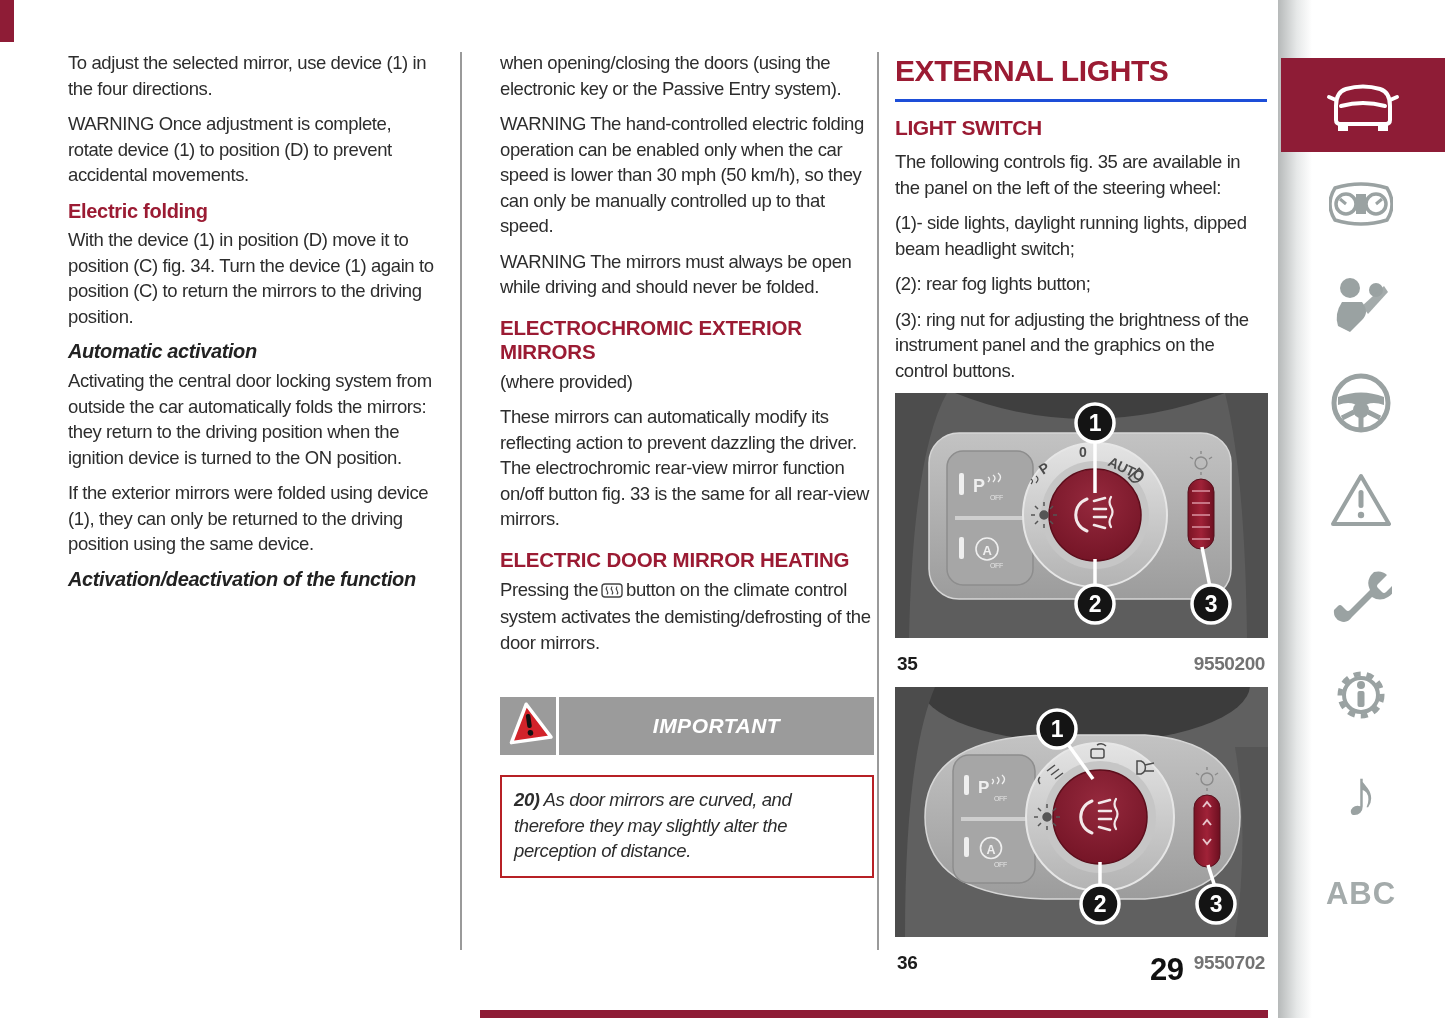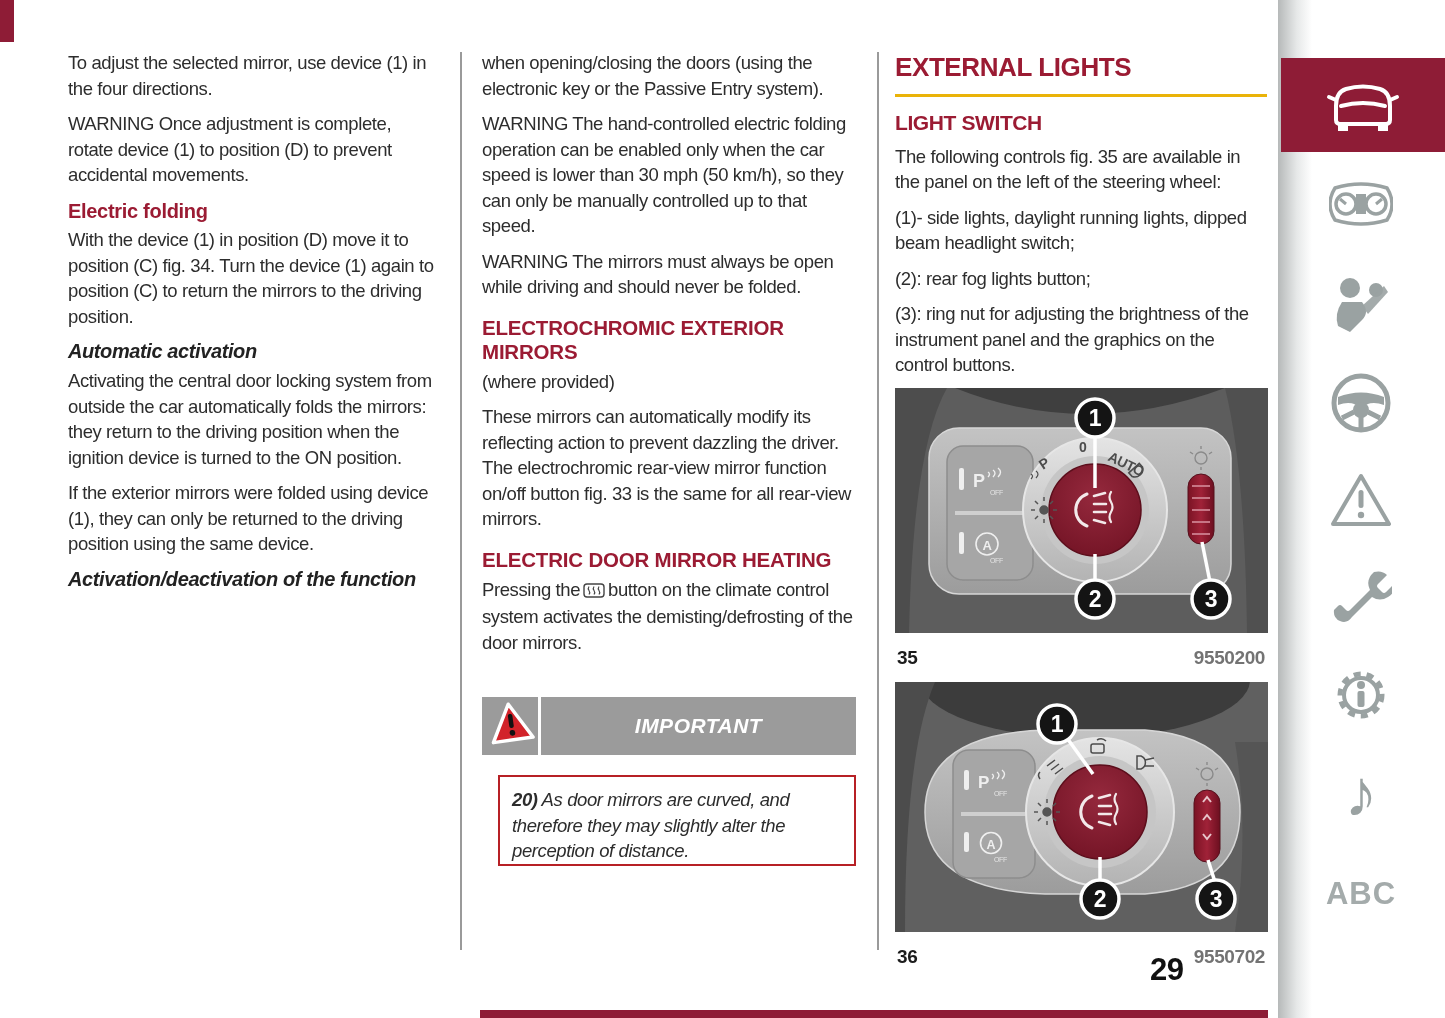--- a/index.html
+++ b/index.html
@@ -11,39 +11,39 @@
   .bottom-bar  { position:absolute; left:480px; top:1010px; width:788px; height:8px; background:#8e1c36; }
 
   
   .vrule { position:absolute; top:52px; height:898px; width:2px; background:#9a9a9a; }
   .vrule.r1 { left:460px; }
   .vrule.r2 { left:877px; }
 
   
   .col { position:absolute; top:50px; color:#2d2d2d; font-size:18.5px; line-height:1.38; letter-spacing:-0.4px; }
   .col1 { left:68px;  width:372px; }
-  .col2 { left:482px; width:374px; }
+  .col2 { left:500px; width:374px; }
   .col3 { left:895px; width:372px; }
   .col p { margin:0 0 10px 0; }
 
   .h-run   { color:#9b1b33; font-weight:bold; font-size:20px; margin:10px 0 2px 0; letter-spacing:-0.3px; }
   .h-upper { color:#9b1b33; font-weight:bold; font-size:20.5px; margin:16px 0 4px 0; line-height:1.2; letter-spacing:-0.2px; }
   .h-italic{ color:#222; font-weight:bold; font-style:italic; font-size:20px; margin:10px 0 4px 0; line-height:1.25; }
-  .h-main  { color:#9b1b33; font-weight:bold; font-size:26px; letter-spacing:-0.4px; border-bottom:3px solid #eab308; padding-bottom:8px; margin-bottom:12px; }
+  .h-main  { color:#9b1b33; font-weight:bold; font-size:30px; letter-spacing:-0.4px; border-bottom:3px solid #1d4ed8; padding-bottom:8px; margin-bottom:12px; }
   .h-sub   { color:#9b1b33; font-weight:bold; font-size:21px; margin:2px 0 6px 0; }
 
   .demist { display:inline-block; vertical-align:-2px; margin:0 3px; }
 
   
   .imp-header { display:flex; align-items:stretch; height:58px; margin-top:42px; }
   .imp-icon-box { width:56px; background:#9b9b9b; position:relative; flex:0 0 56px; margin-right:3px; }
   .imp-title-box { flex:1; background:#9b9b9b; display:flex; align-items:center; justify-content:center; }
   .imp-title { color:#fff; font-weight:bold; font-style:italic; font-size:21px; letter-spacing:0.5px; }
   .imp-tri { position:absolute; left:4px; top:2px; }
-  .note-box { border:2px solid #b72025; margin-top:20px; padding:10px 12px 0 12px; font-style:italic; color:#2d2d2d;margin-left:16px; }
+  .note-box { border:2px solid #b72025; margin-top:20px; padding:10px 12px 12px 12px; font-style:italic; color:#2d2d2d; }
   .note-box b { font-style:italic; }
 
   
   .figure { margin-top:10px; }
   .fig-caption { display:flex; justify-content:space-between; align-items:baseline; margin:6px 2px 0 2px; }
   .fig-num  { font-weight:bold; font-size:19px; color:#1c1c1c; }
   .fig-code { font-weight:bold; font-size:19px; color:#737373; }
 
   
   .side-strip { position:absolute; left:1278px; top:0; width:34px; height:1018px;

